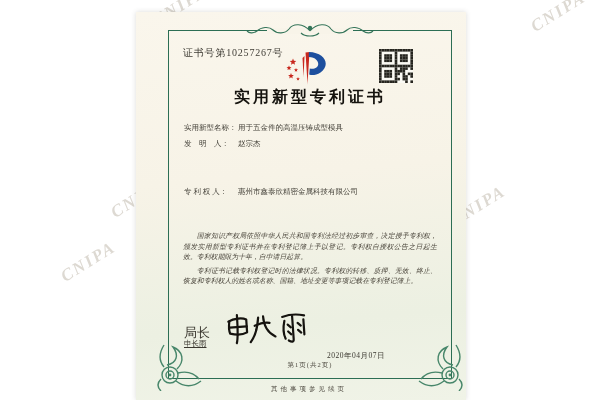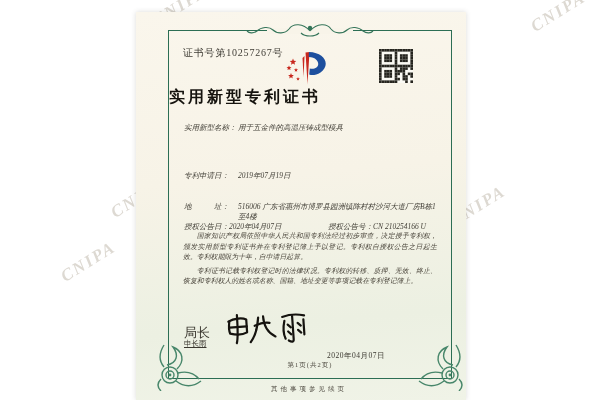--- a/index.html
+++ b/index.html
@@ -15,23 +15,23 @@
   
   .frame{position:absolute;left:32px;top:18px;width:282px;height:347px;
          border:1.6px solid #2c6e54;}
   .ornament{position:absolute;left:50%;top:-10px;transform:translateX(-50%);}
   .flr{position:absolute;bottom:-13px;width:48px;height:56px;}
   .flr.left{left:-14px;}
   .flr.right{right:-14px;transform:scaleX(-1);}
   .cert-no{position:absolute;left:14px;top:15px;font-size:10px;color:#3f3c35;letter-spacing:.8px;}
   .logo{position:absolute;left:116px;top:20px;width:44px;height:38px;}
   .qr{position:absolute;left:210px;top:18px;width:34px;height:34px;}
-  .title{position:absolute;left:0;right:0;top:56px;margin:0;
+  .title{position:absolute;left:0;right:0;top:56px;margin:0;text-align:center;
          font-size:16px;font-weight:bold;letter-spacing:3px;color:#15130e;}
-  .frow{position:absolute;left:15px;right:10px;font-size:7.5px;color:#45423a;line-height:10px;font-style:italic;}
+  .frow{position:absolute;left:15px;right:10px;font-size:7.5px;color:#45423a;line-height:10px;}
   .flabel{display:inline-block;width:54px;vertical-align:top;}
   .fvalue{vertical-align:top;}
   .addr{display:inline-block;width:198px;}
   .grant-group2{position:absolute;left:144px;top:0;white-space:nowrap;}
   .paras{position:absolute;left:14px;top:200px;width:254px;font-size:6.9px;line-height:10.6px;
          color:#4b463c;text-align:justify;font-style:italic;}
   .paras p{margin:0 0 3px 0;text-indent:2em;}
   .dir-title{position:absolute;left:15px;top:293px;font-size:13px;color:#3a372f;}
   .dir-name{position:absolute;left:15px;top:308px;font-size:7.5px;color:#3a372f;text-decoration:underline;}
   .sig-svg{position:absolute;left:50px;top:278px;transform:rotate(-4deg);}
@@ -216,33 +216,27 @@
           <rect x="15.69" y="31.38" width="2.62" height="2.62" fill="#26251f"></rect>
           <rect x="26.15" y="31.38" width="2.62" height="2.62" fill="#26251f"></rect>
           <rect x="31.38" y="31.38" width="2.62" height="2.62" fill="#26251f"></rect>
         </svg>
 
       <h1 class="title">实用新型专利证书</h1>
 
       <div class="frow" style="top:92px">
         <span class="flabel">实用新型名称：</span><span class="fvalue">用于五金件的高温压铸成型模具</span>
       </div>
-      <div class="frow" style="top:140px">
-        <span class="flabel">专利申请日：</span><span class="fvalue">2019年07月19日</span>
-      </div>
-      <div class="frow" style="top:171px">
-        <span class="flabel">地　　　址：</span><span class="fvalue addr">516006 广东省惠州市博罗县园洲镇阵村村沙河大道厂房B栋1至4楼</span>
-      </div>
-
-      <div class="frow" style="top:191px">
-        <span>授权公告日：</span><span>2020年04月07日</span>
-        <span class="grant-group2">
-          <span>授权公告号：</span><span>CN 210254166 U</span>
-        </span>
-      </div>
+      <div class="frow" style="top:108px">
+        <span class="flabel">发　明　人：</span><span class="fvalue">赵宗杰</span>
+      </div>
+      <div class="frow" style="top:156px">
+        <span class="flabel">专 利 权 人：</span><span class="fvalue">惠州市鑫泰欣精密金属科技有限公司</span>
+      </div>
+
 
       <div class="paras">
         <p>国家知识产权局依照中华人民共和国专利法经过初步审查，决定授予专利权，颁发实用新型专利证书并在专利登记簿上予以登记。专利权自授权公告之日起生效。专利权期限为十年，自申请日起算。</p>
         <p>专利证书记载专利权登记时的法律状况。专利权的转移、质押、无效、终止、恢复和专利权人的姓名或名称、国籍、地址变更等事项记载在专利登记簿上。</p>
       </div>
 
       <div class="dir-title">局长</div>
       <div class="dir-name">申长雨</div>
       <svg class="sig-svg" width="96" height="42" viewBox="0 0 96 42">
         <g fill="none" stroke="#15130f" stroke-width="2.2" stroke-linecap="round" stroke-linejoin="round">

